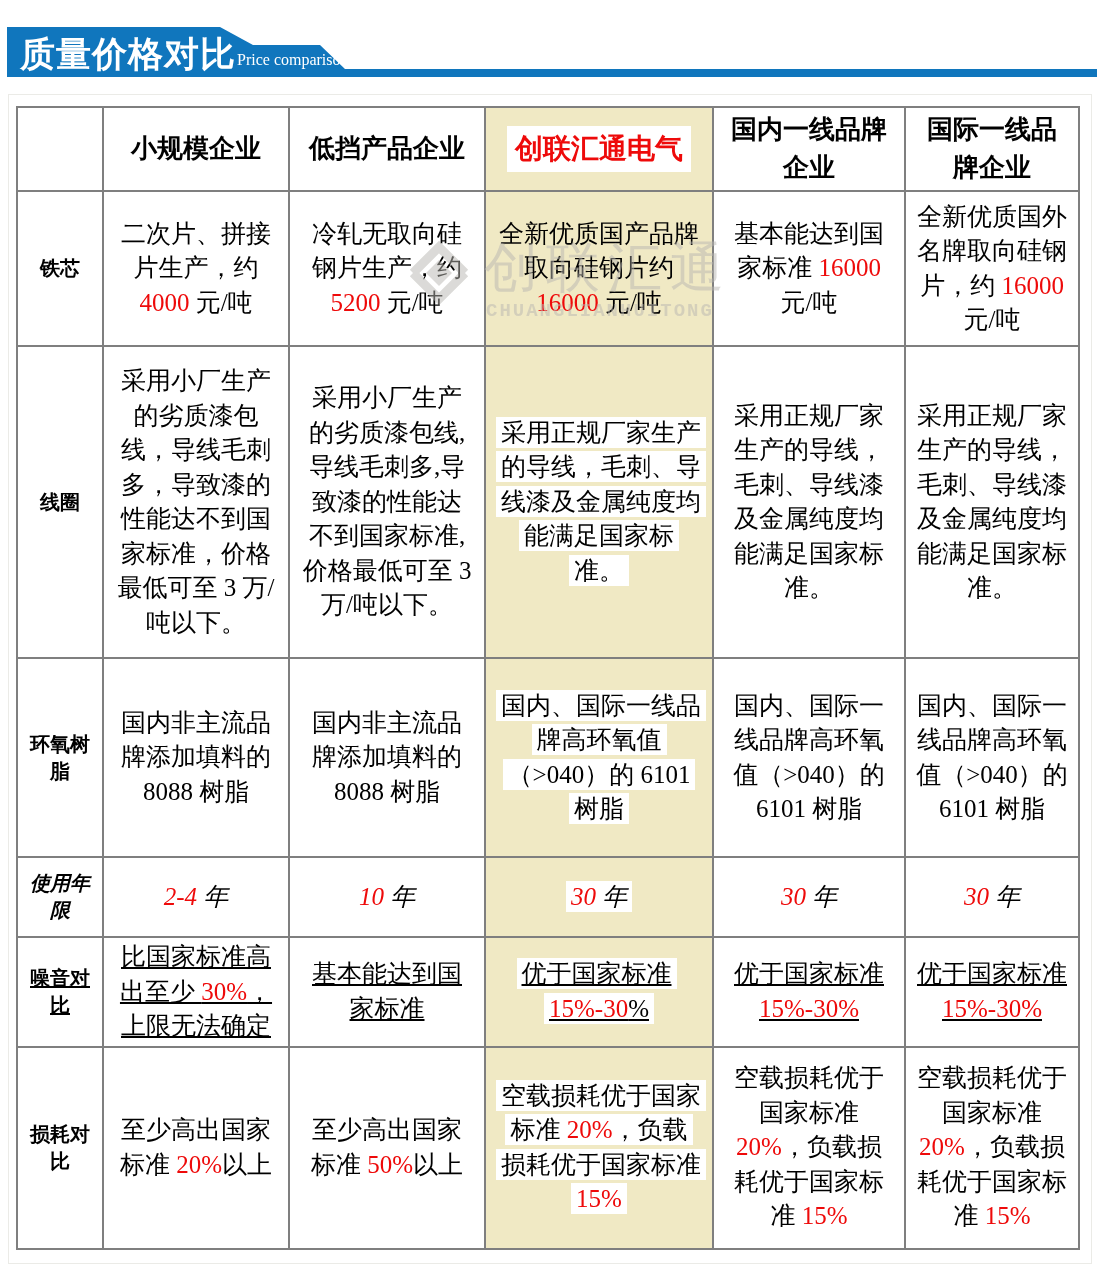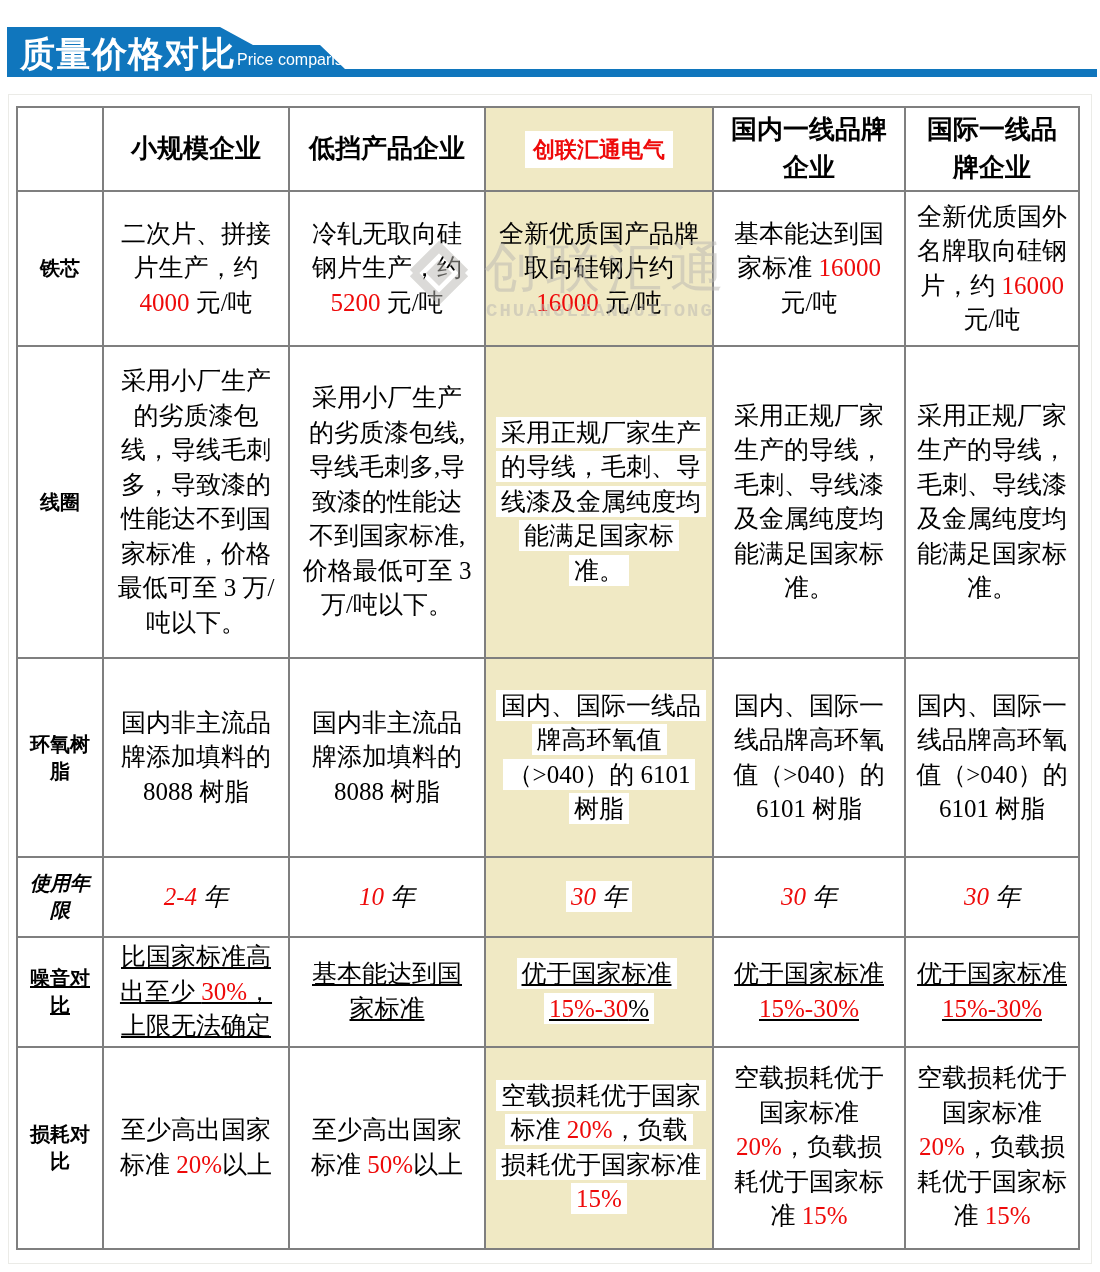--- a/index.html
+++ b/index.html
@@ -4,21 +4,21 @@
 <style>
   html,body{margin:0;padding:0;background:#ffffff;}
   .page{position:relative;width:1100px;height:1272px;background:#ffffff;overflow:hidden;
         font-family:"Liberation Serif", serif;color:#000;}
 
   
   .banner{position:absolute;left:0;top:0;width:1100px;height:97px;}
   .banner svg{position:absolute;left:0;top:0;}
   .banner-title{position:absolute;left:20px;top:31px;font-family:"Liberation Sans", sans-serif;
                 font-size:35px;font-weight:bold;color:#ffffff;letter-spacing:1px;white-space:nowrap;}
-  .banner-sub{position:absolute;left:237px;top:51px;font-family:Liberation Sans, sans-serif;
+  .banner-sub{position:absolute;left:237px;top:51px;font-family:Liberation Serif, serif;
               font-size:16px;color:#ffffff;white-space:nowrap;}
 
   
   .frame{position:absolute;left:8px;top:94px;width:1082px;height:1168px;
          border:1px solid #ebebe7;pointer-events:none;}
 
   
   table#cmp{position:absolute;left:16px;top:106px;width:1062px;border-collapse:collapse;
             table-layout:fixed;}
   #cmp th,#cmp td{border:2px solid #7f7f7f;text-align:center;vertical-align:middle;
@@ -27,21 +27,21 @@
   #cmp tbody tr:nth-child(1){height:155px;}
   #cmp tbody tr:nth-child(2){height:312px;}
   #cmp tbody tr:nth-child(3){height:199px;}
   #cmp tbody tr:nth-child(4){height:80px;font-style:italic;}
   #cmp tbody tr:nth-child(5){height:89px;text-decoration:underline;}
   #cmp tbody tr:nth-child(6){height:202px;}
   .colhead{font-size:26px;font-weight:bold;line-height:1.45;}
   .rowhead{font-size:20px;font-weight:bold;line-height:1.35;padding:2px 12px;}
   td.body{font-size:25px;line-height:1.38;}
   .accent{background:#f0e9c4;}
-  .accent-label{background:#ffffff;color:#ee0a0a;font-size:22px;font-weight:bold;
+  .accent-label{background:#ffffff;color:#ee0a0a;font-size:28px;font-weight:bold;
                 padding:3px 8px;display:inline-block;}
   .red{color:#ee0a0a;}
   .hl .cellinner{background:#ffffff;box-decoration-break:clone;-webkit-box-decoration-break:clone;
                  padding:2px 5px;}
 
   
   .watermark{position:absolute;left:402px;top:228px;width:330px;height:115px;
              opacity:0.5;pointer-events:none;color:#b9b7b2;}
   .wm-logo{position:absolute;left:0;top:8px;}
   .wm-cn{position:absolute;left:82px;top:4px;font-size:54px;font-weight:normal;

